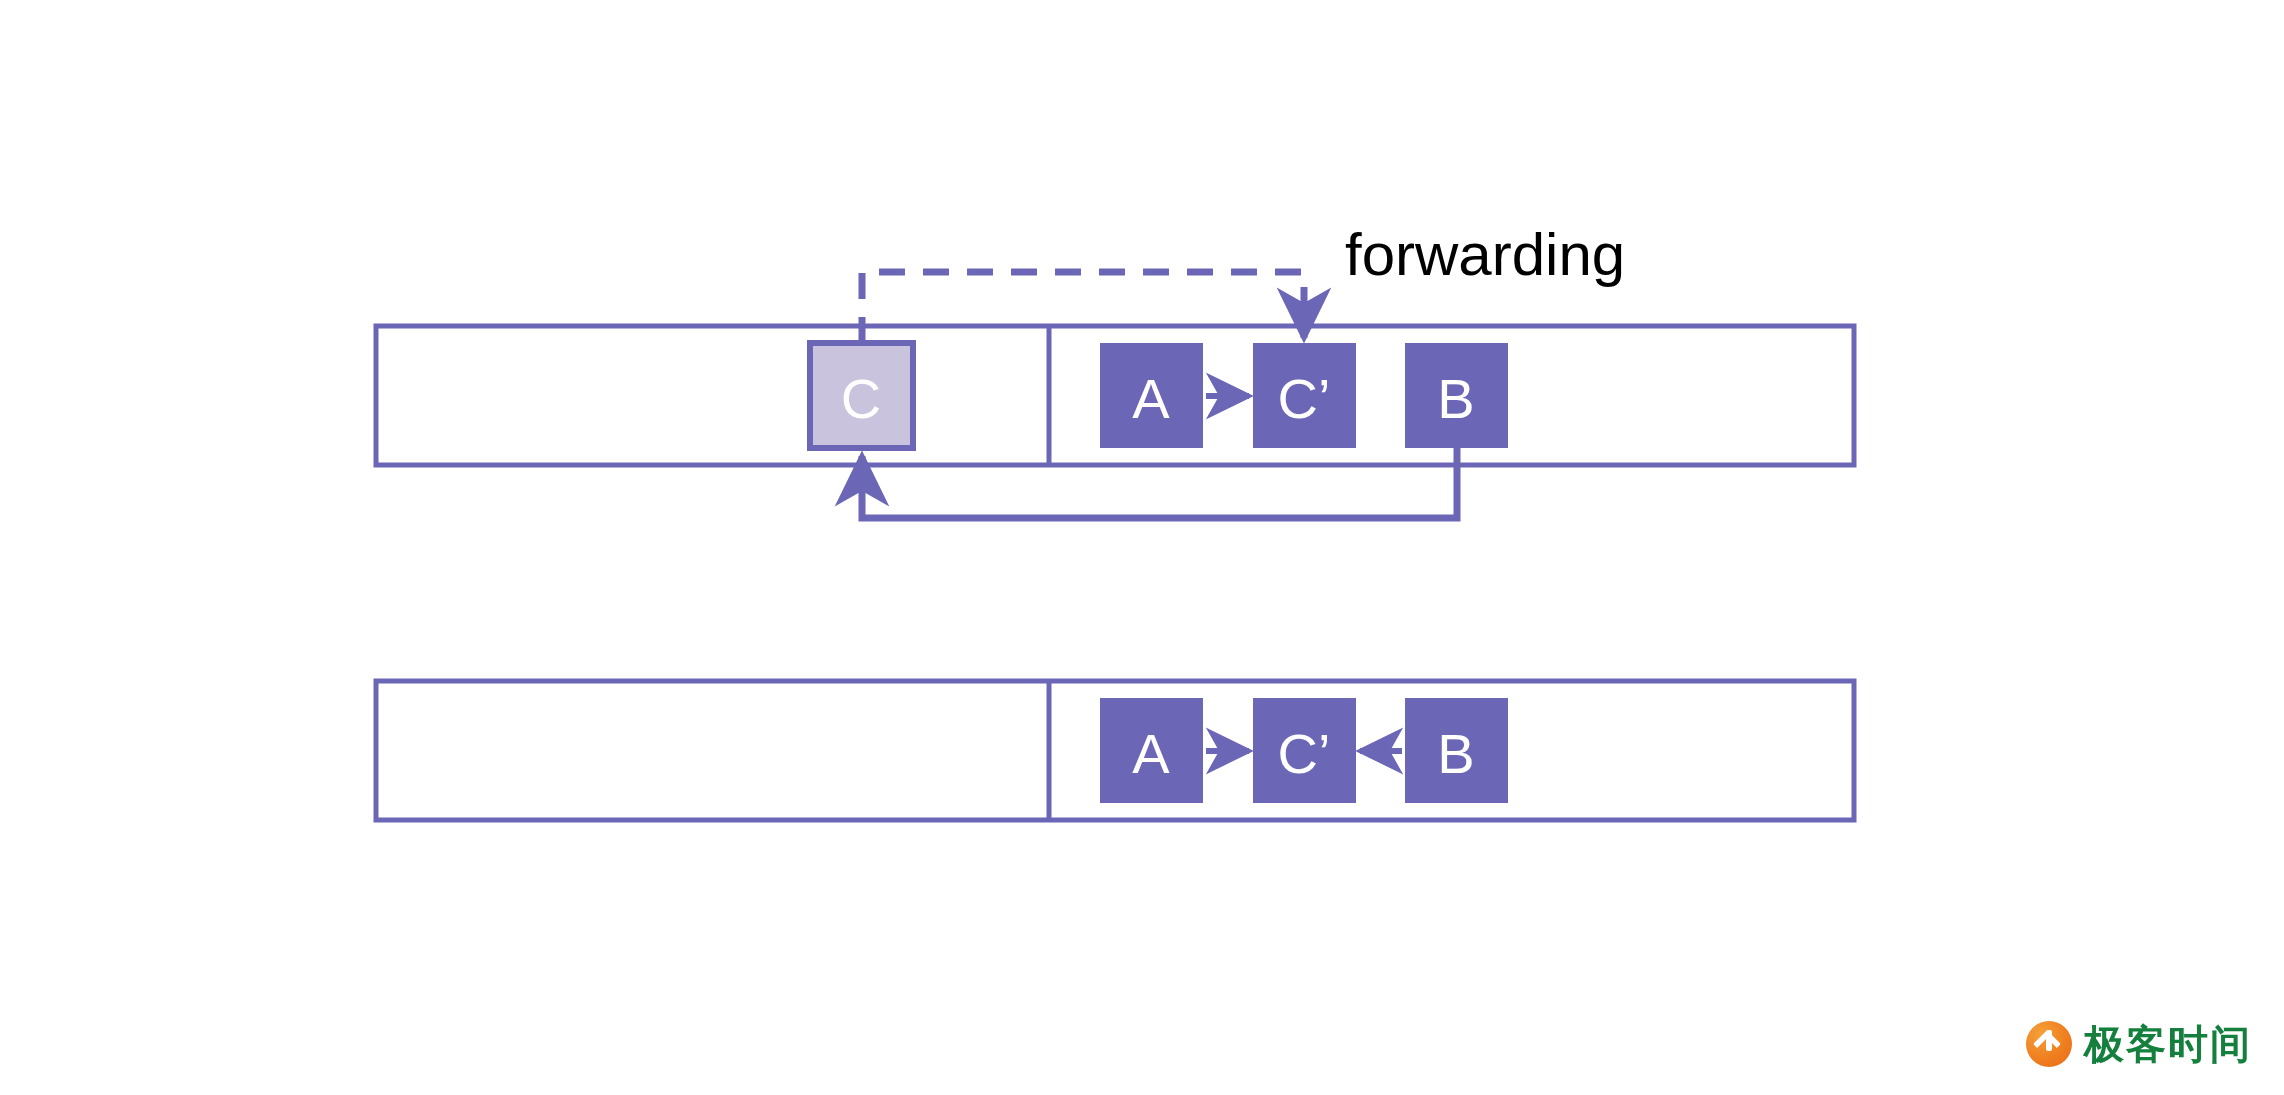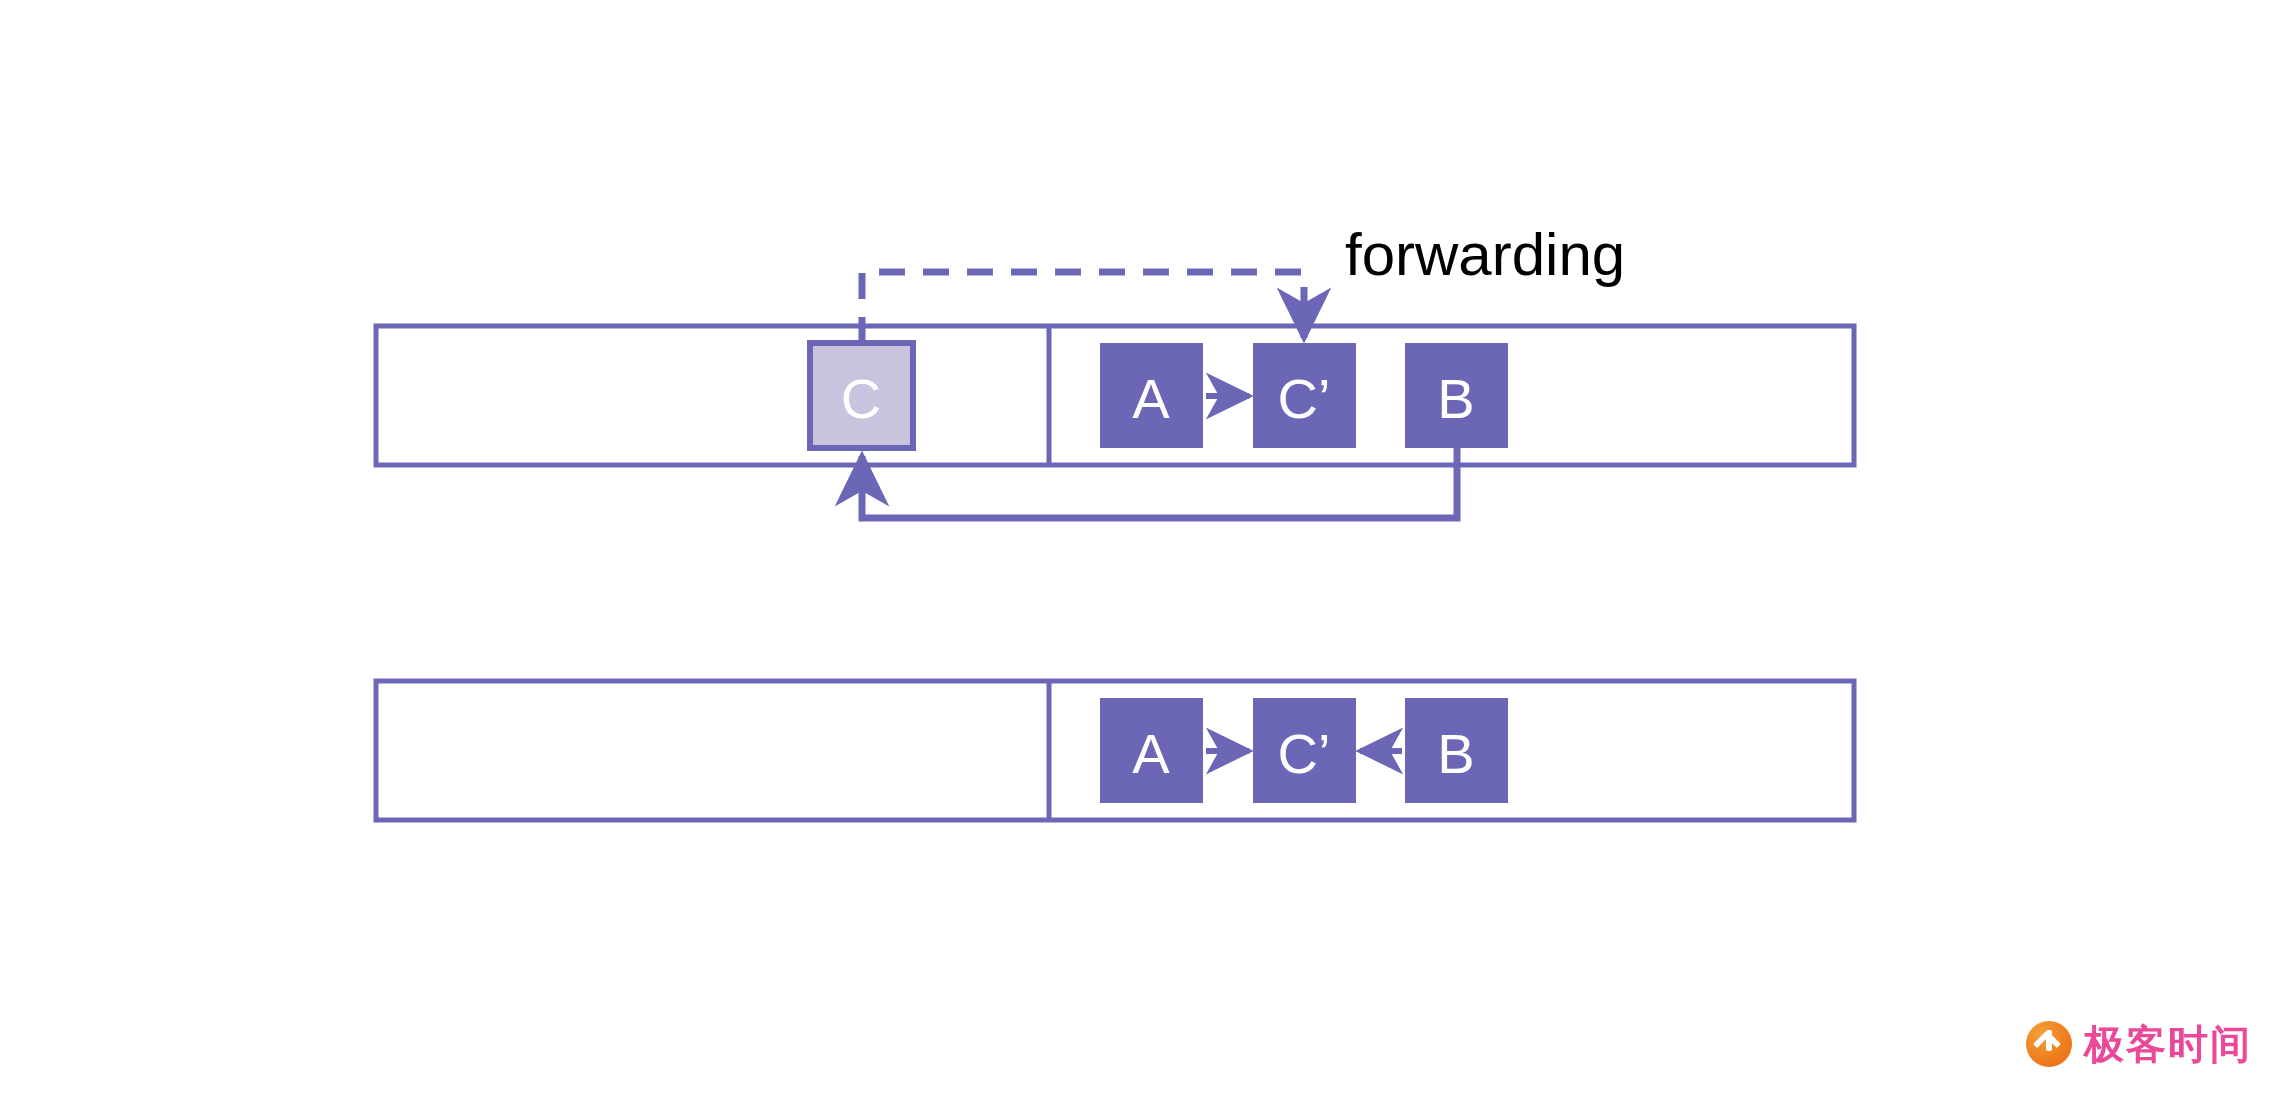--- a/index.html
+++ b/index.html
@@ -84,21 +84,21 @@
     margin-left: -12px;
     border-left: 6px solid #ffffff;
     border-top: 6px solid #ffffff;
     transform: rotate(45deg);
     border-radius: 2px;
   }
   .watermark-text {
     font-family: "DejaVu Sans", "Liberation Sans", sans-serif;
     font-size: 40px;
     font-weight: 700;
-    color: #ec4899;
+    color: #15803d;
     letter-spacing: 2px;
     line-height: 1;
   }
 </style>
 </head>
 <body>
 
 <div id="diagram-root">
   <svg class="diagram-canvas" viewBox="0 0 2284 1095" xmlns="http://www.w3.org/2000/svg">
 

